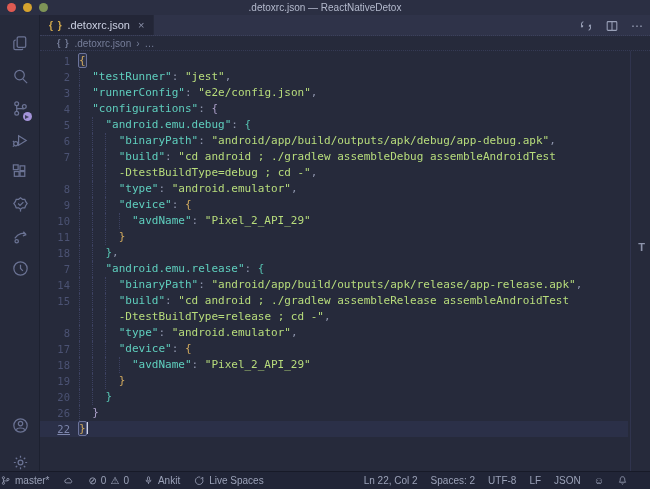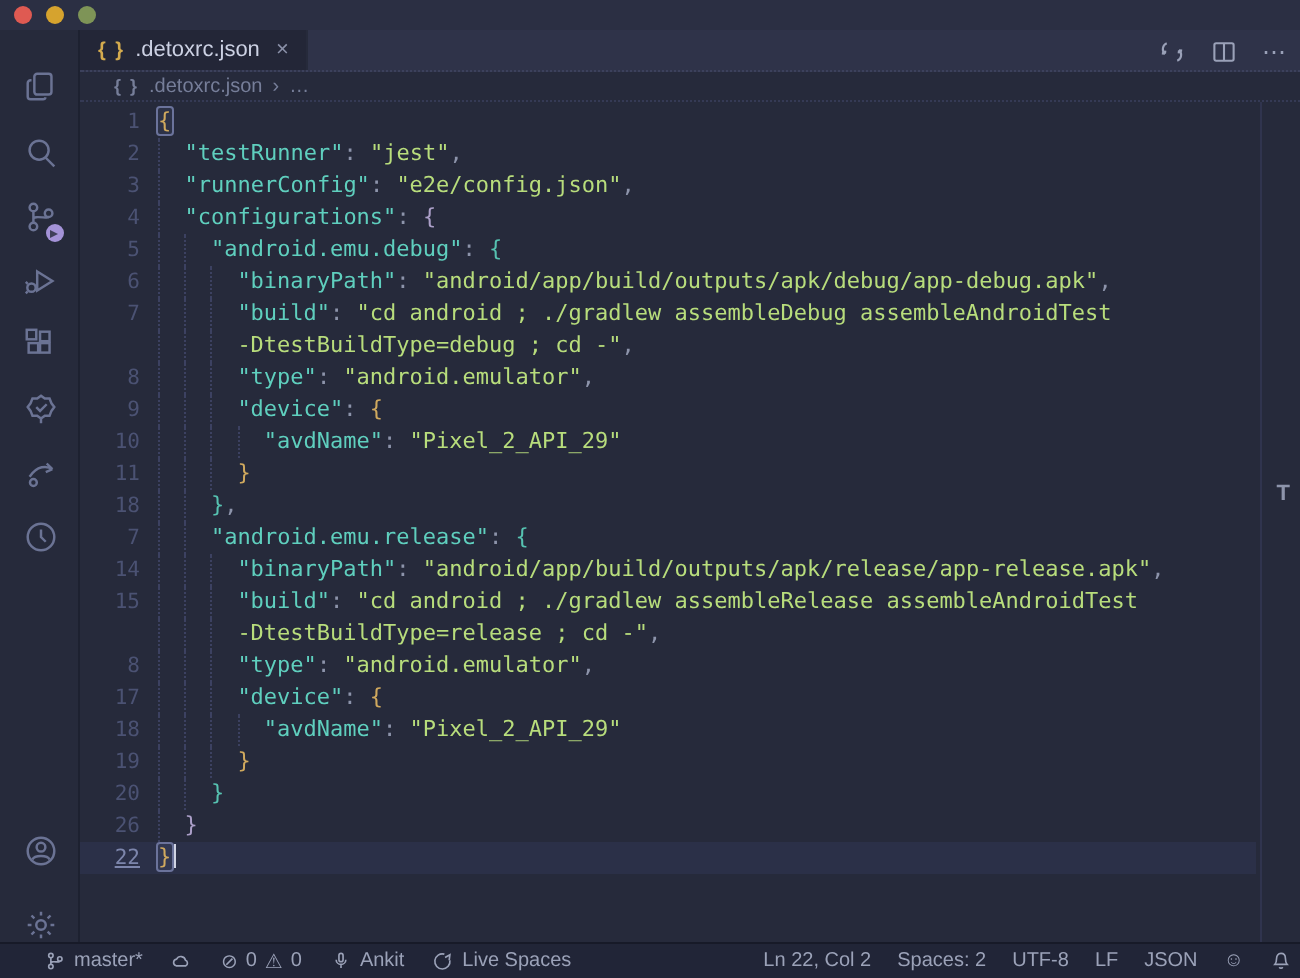--- a/index.html
+++ b/index.html
@@ -71,35 +71,36 @@
   .seg-b2 { color:#ab9fc8; }
   .seg-b3 { color:#56c2b1; }
   .seg-b1m { color:#d0a95e; border:1px solid #6b739b; border-radius:2px; margin:-1px; background:rgba(90,100,140,.15); }
   .cursor { display:inline-block; width:1.5px; height:12px; background:#d0d4e4; vertical-align:-2px; margin-left:1px; }
   
   .statusbar {
     position:absolute; left:0; bottom:0; width:650px; height:18px;
     background:#212537; border-top:1px solid #171a28;
     display:flex; align-items:center; font-size:10px; color:#9ba2b8;
   }
-  .sb-left { display:flex; align-items:center; gap:14px; padding-left:22px; }
-  .sb-right { margin-left:auto; display:flex; align-items:center; gap:13px; padding-right:4px; }
+  .sb-left { display:flex; align-items:center; gap:14px; padding-left:0; }
+  .sb-right { margin-left:auto; display:flex; align-items:center; gap:13px; padding-right:22px; }
   .sb-item { display:flex; align-items:center; gap:4px; }
   .sb-item svg { width:11px; height:11px; stroke:currentColor; fill:none; stroke-width:1.2; }
   .glyph { font-size:10px; }
 </style>
 </head>
 <body>
 
 <div class="titlebar">
   <div class="lights">
     <span class="light red"></span>
     <span class="light yellow"></span>
     <span class="light green"></span>
   </div>
+  <span>.detoxrc.json — ReactNativeDetox</span>
 </div>
 
 <div class="activitybar">
   <div class="ab-item" style="top:13px">
     <svg viewBox="0 0 20 20">
         <rect x="6.5" y="3" width="9" height="11" rx="1.5"></rect>
         <path d="M5 6.5 H4.5 A1.5 1.5 0 0 0 3 8 V15 A1.5 1.5 0 0 0 4.5 16.5 H11 A1.5 1.5 0 0 0 12.5 15.5"></path>
       </svg>
   </div>
   <div class="ab-item" style="top:46px">

